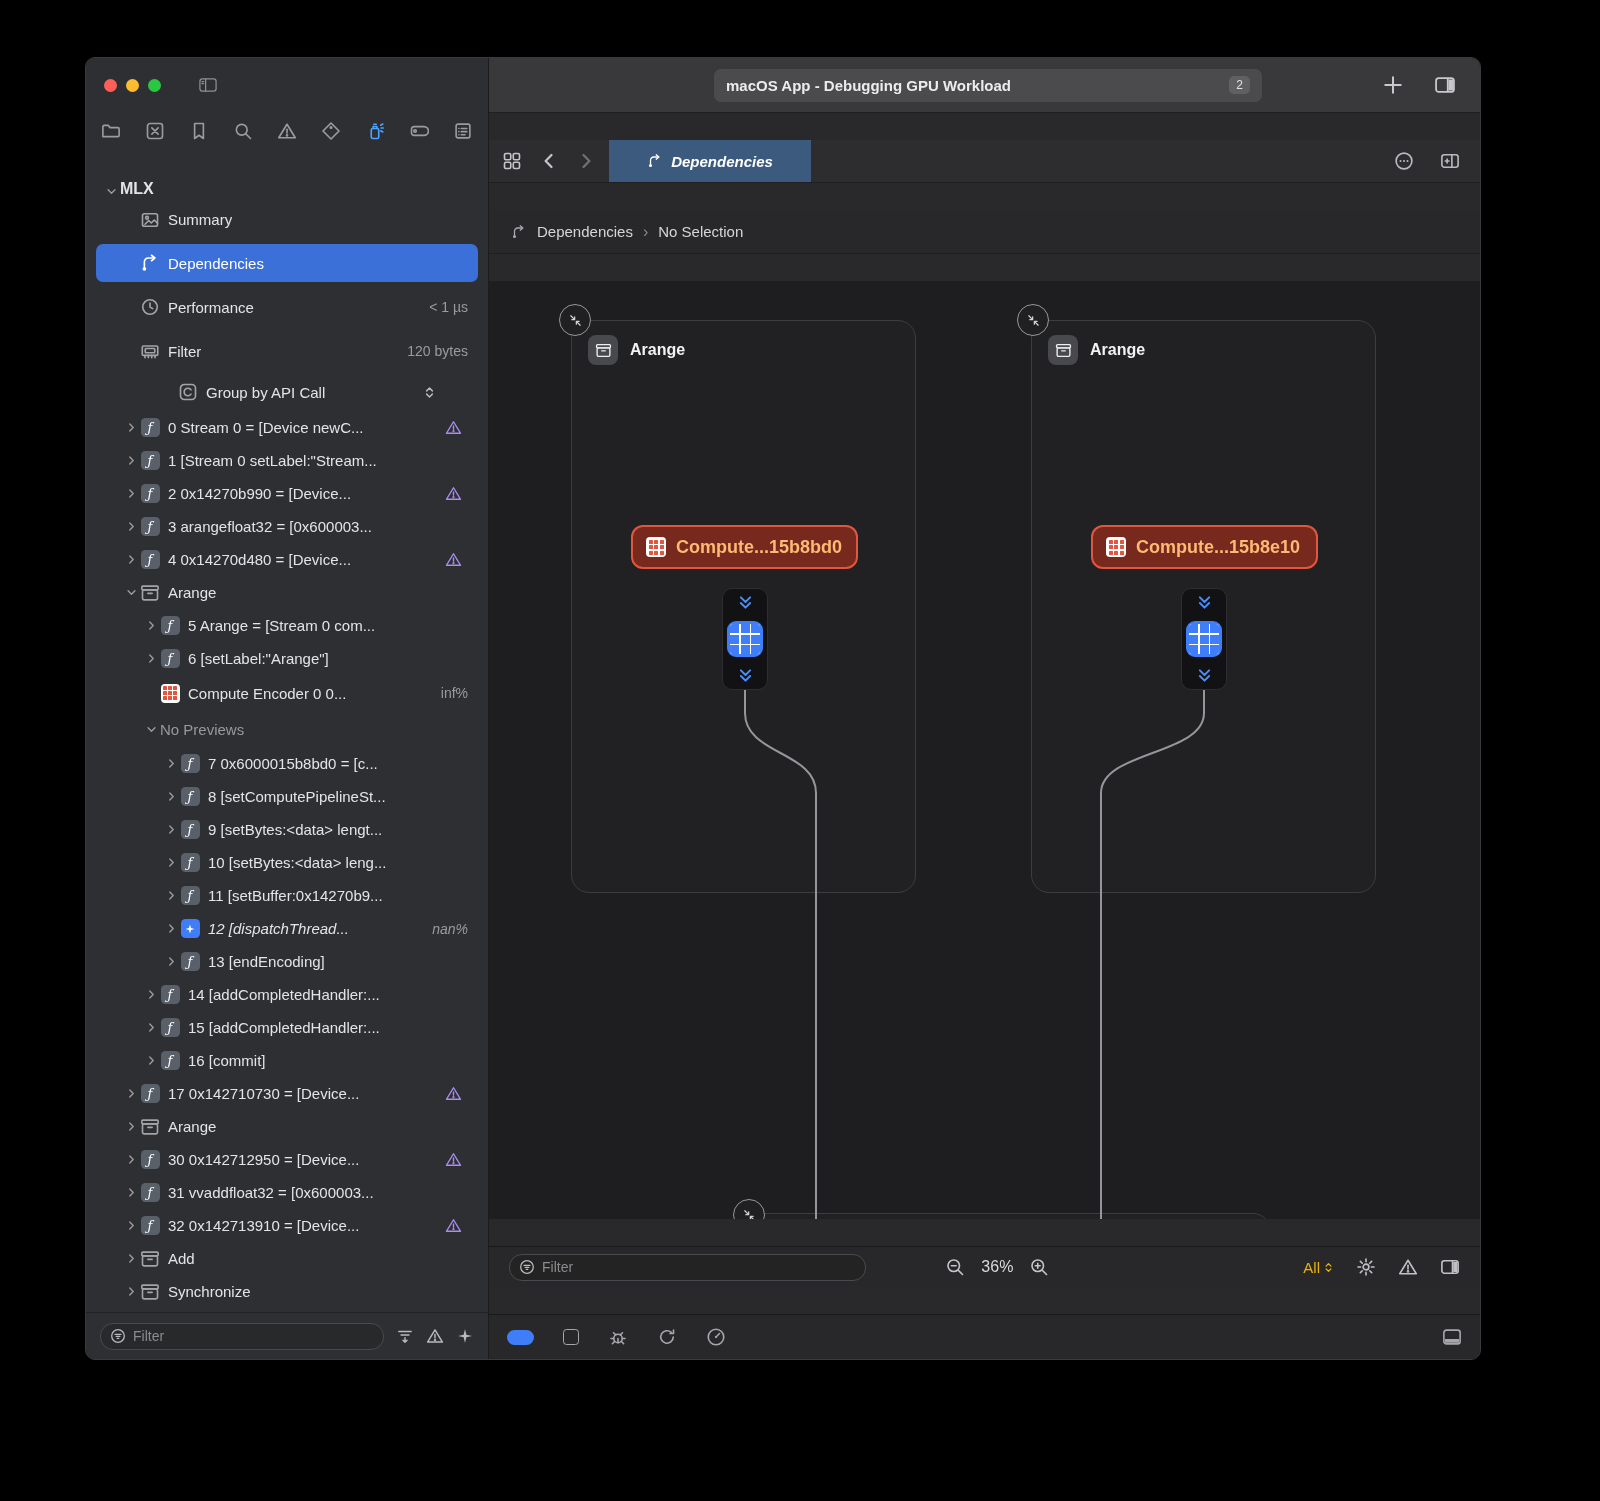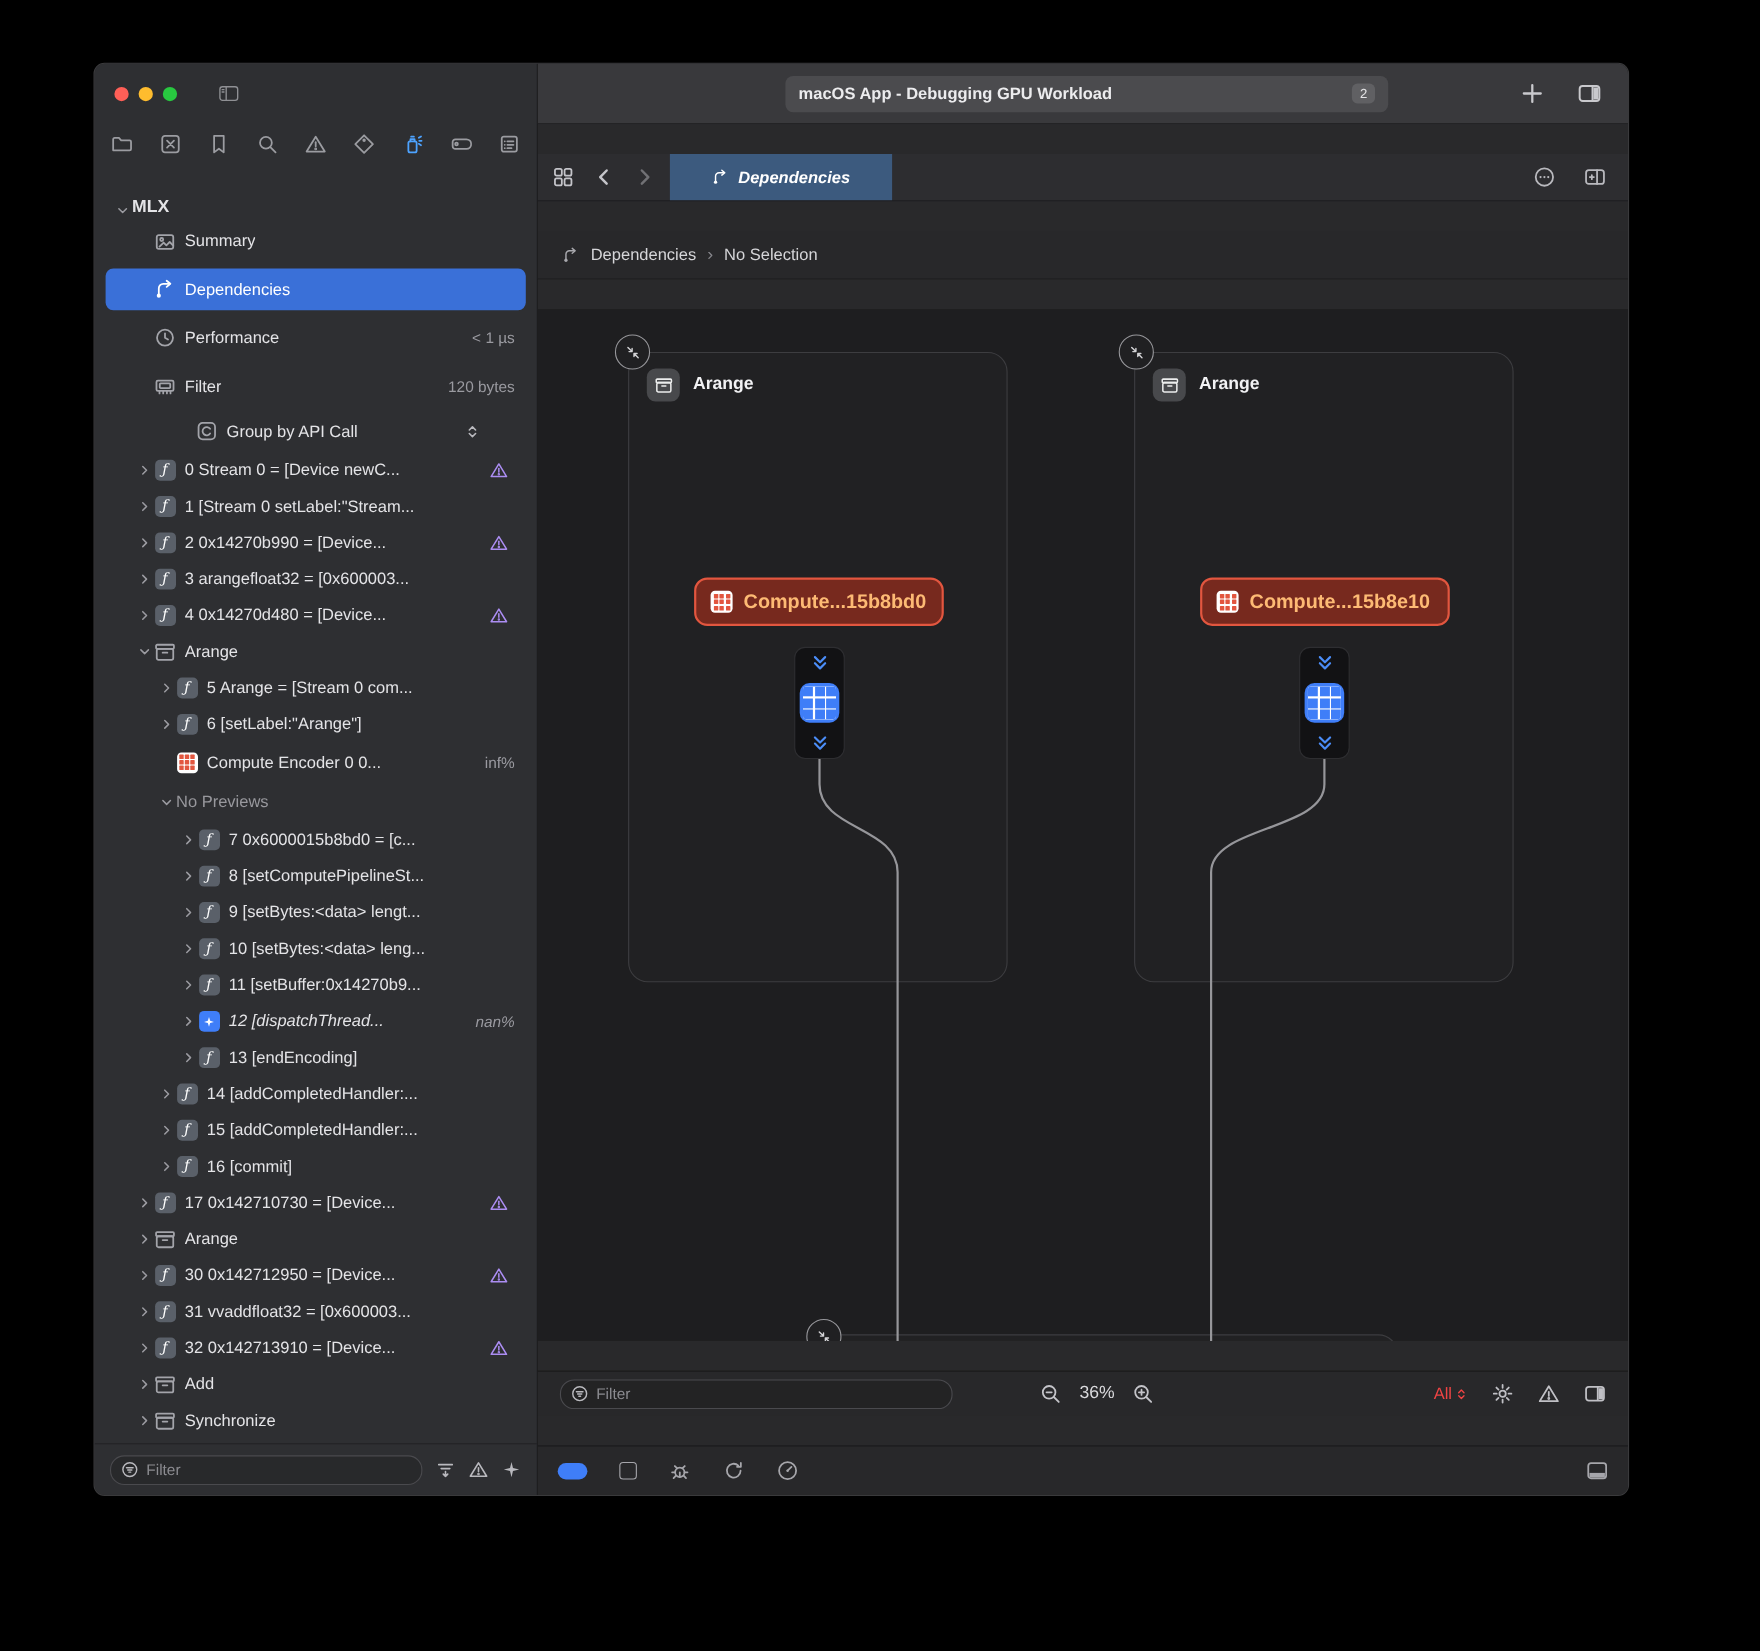--- a/index.html
+++ b/index.html
@@ -86,21 +86,21 @@
   .collapse-btn svg{width:17px;height:17px;}
 
   
   .canvas-toolbar{height:40px;flex:none;background:#28282a;border-top:1px solid #19191b;display:flex;align-items:center;padding:0 20px;}
   .ct-filter{width:337px;flex:none;}
   .ct-spacer1{flex:1;}
   .ct-spacer2{flex:3.2;}
   .zoom-cluster{display:flex;align-items:center;gap:16px;color:#c4c4c9;}
   .zoom-label{font-size:16px;color:#d9d9dc;}
   .ct-right{display:flex;align-items:center;gap:22px;color:#c0c0c5;}
-  .scope{display:flex;align-items:center;gap:3px;font-size:15px;color:#ef4444;}
+  .scope{display:flex;align-items:center;gap:3px;font-size:15px;color:#eab308;}
   .bottom-toolbar{height:44px;flex:none;background:#28282a;border-top:1px solid #19191b;display:flex;align-items:center;padding:0 18px;gap:29px;color:#a6a6ab;}
   .capsule{width:27px;height:15px;border-radius:8px;background:var(--widget-blue,#3f7ef8);flex:none;}
   .sqtool{width:16px;height:16px;border:1.8px solid #a6a6ab;border-radius:3.5px;flex:none;box-sizing:border-box;}
   .bt-right{margin-left:auto;}
 </style>
 </head>
 <body>
 
 <div class="screen">
   <div class="window">
@@ -780,21 +780,21 @@
                 <i></i>
                 <i></i>
                 <i></i>
                 <i></i>
                 <i></i>
                 <i></i>
               </span>
             </span>
             <span class="cnode-label">Compute...15b8bd0</span>
           </div>
-          <div class="cnode" style="left: 602px; top: 244px; width: 227px; height: 44px; border-radius: 11px;">
+          <div class="cnode" style="left: 602px; top: 244px; width: 227px; height: 44px;">
             <span>
               <span class="cgrid">
                 <i></i>
                 <i></i>
                 <i></i>
                 <i></i>
                 <i></i>
                 <i></i>
                 <i></i>
                 <i></i>

